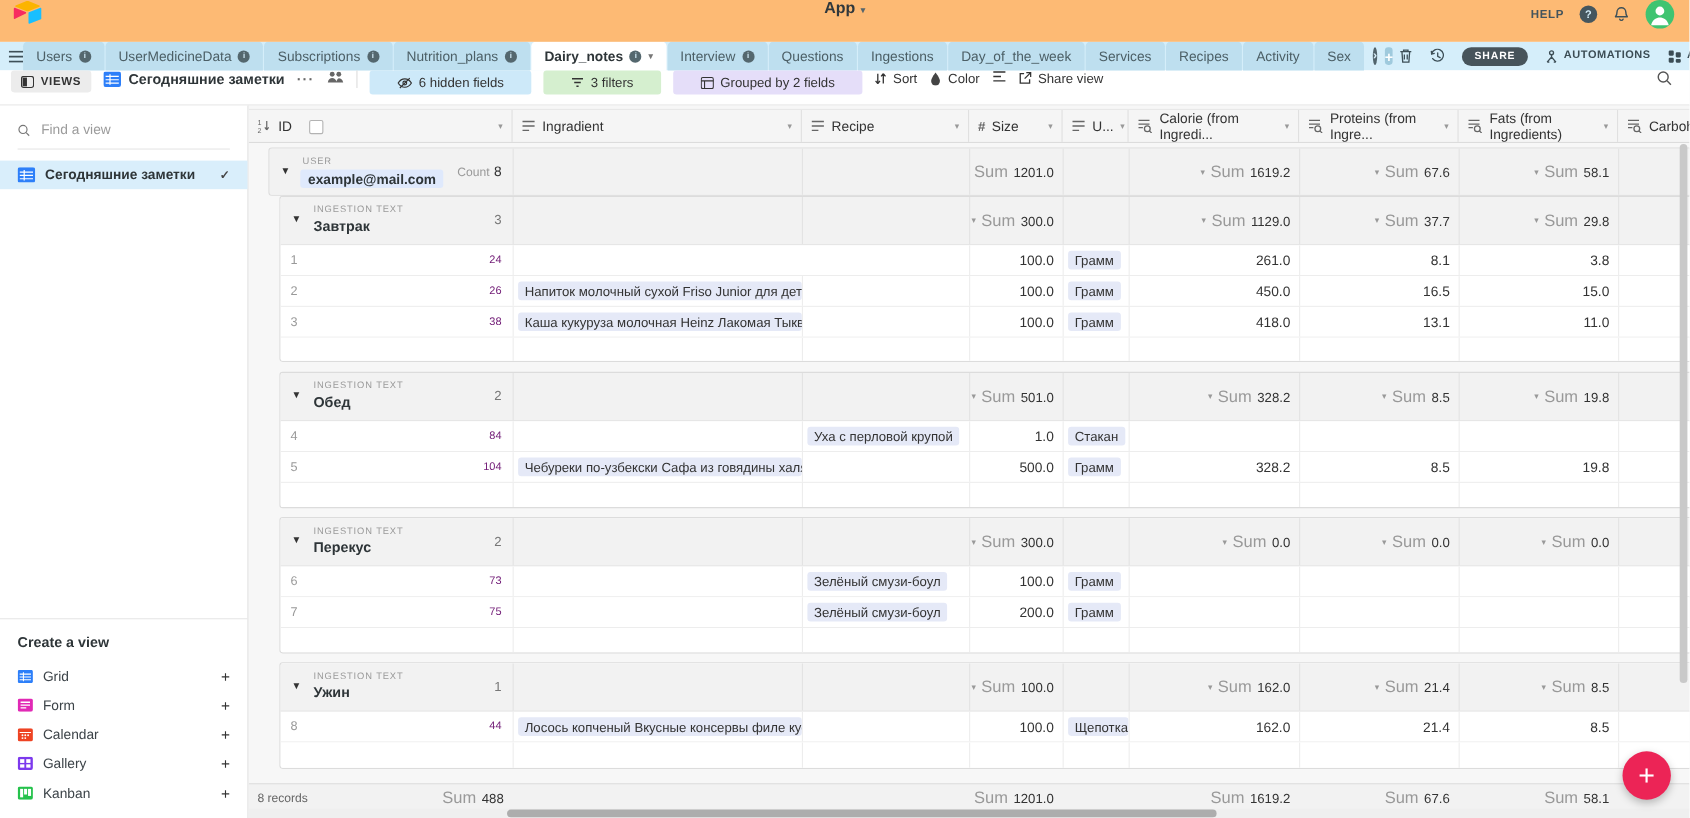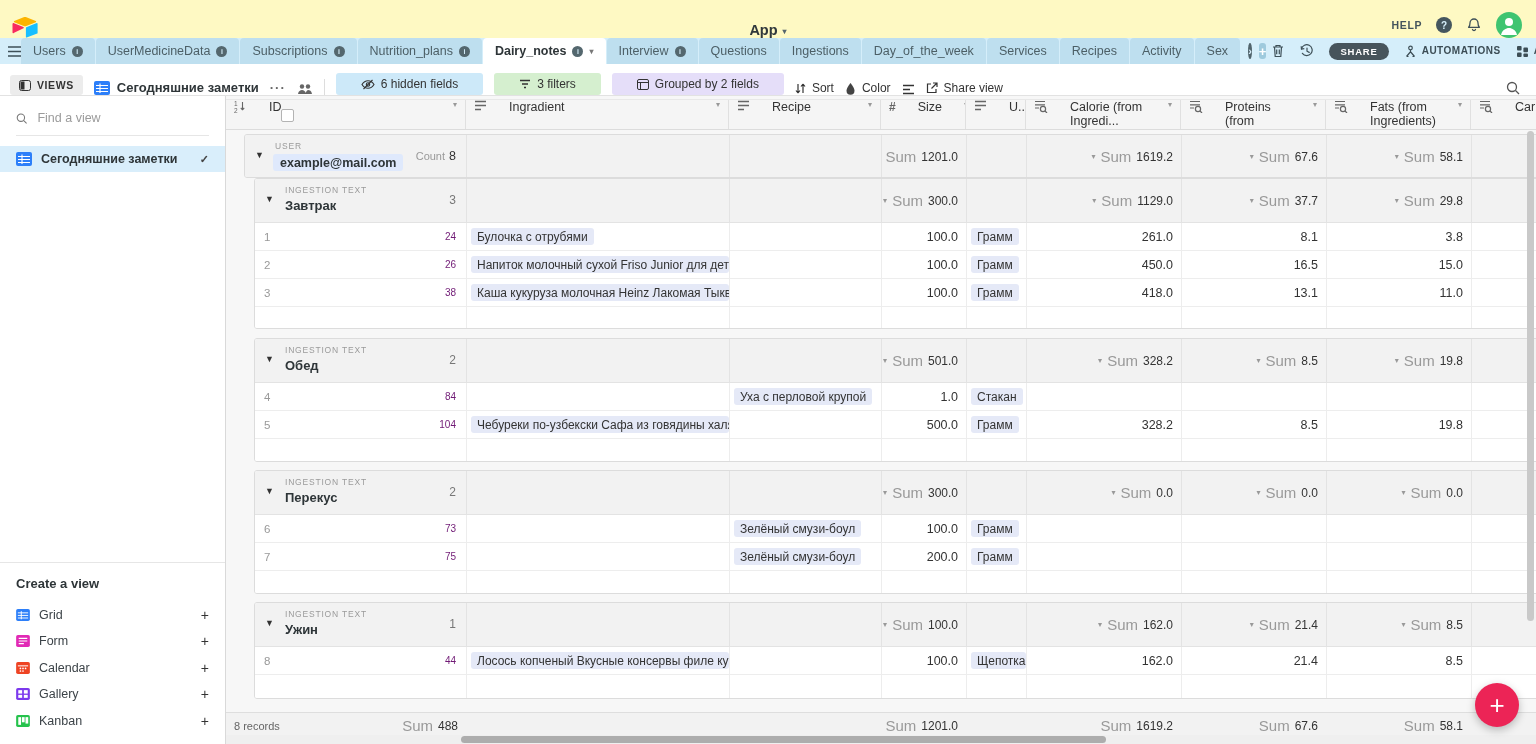--- a/index.html
+++ b/index.html
@@ -1,20 +1,20 @@
 <!DOCTYPE html>
 <html><head>
 <meta charset="utf-8">
 <style>
   html,body{margin:0;padding:0}
   body{width:1536px;height:744px;overflow:hidden;position:relative;background:#fff;
        font-family:"Liberation Sans",sans-serif;-webkit-font-smoothing:antialiased;color:#333}
   svg{display:block}
   
-  .topbar{height:38px;background:#fef9c3;display:flex;align-items:flex-end;position:relative}
+  .topbar{height:38px;background:#fdba74;display:flex;align-items:flex-start;position:relative}
   .logo{margin-left:12px}
   .app-title{position:absolute;left:50%;transform:translateX(-50%);display:flex;align-items:center;gap:5px;
              font-size:14.5px;font-weight:700;color:#30383c}
   .app-title .caret{font-size:8px;color:#55656c;margin-top:2px}
   .top-right{margin-left:auto;display:flex;align-items:center;gap:14px;margin-right:14px}
   .help-label{font-size:10.5px;font-weight:700;letter-spacing:.6px;color:#44545c}
   .qmark{width:16px;height:16px;border-radius:50%;background:#45565e;color:#d5eefa;font-size:10px;font-weight:700;
          display:flex;align-items:center;justify-content:center}
   .avatar{width:26px;height:26px;border-radius:50%;background:#3fc471;display:flex;align-items:center;justify-content:center;overflow:hidden}
   
@@ -28,21 +28,21 @@
   .tab .tcaret{font-size:8px;color:#777}
   .tab-scroll{width:16px;height:16px;border-radius:50%;background:#51646c;color:#d9effb;font-size:11px;font-weight:700;
               display:flex;align-items:center;justify-content:center;align-self:center;margin:0 7px}
   .add-table{width:16px;height:16px;border-radius:3px;background:#9fcadd;color:#fff;font-size:13px;font-weight:700;
              display:flex;align-items:center;justify-content:center;align-self:center;margin-right:6px}
   .tabbar-right{margin-left:auto;display:flex;align-items:center;gap:15px;margin-right:12px;color:#3e5058}
   .share-pill{background:#47545b;color:#fff;font-size:9.5px;font-weight:700;letter-spacing:.8px;
               border-radius:10px;padding:3px 11px}
   .bar-tool{display:flex;align-items:flex-start;gap:5px;font-size:10px;font-weight:700;letter-spacing:.5px;color:#3c4d55}
   
-  .toolbar{height:31px;background:#fff;border-bottom:1px solid #e2e2e2;display:flex;align-items:flex-end;
+  .toolbar{height:31px;background:#fff;border-bottom:1px solid #e2e2e2;display:flex;align-items:flex-start;
            padding:0 10px;gap:11px}
   .views-btn{background:#ececec;border-radius:3px;padding:4px 9px;font-size:10.5px;font-weight:700;letter-spacing:.6px;
              color:#333;display:flex;align-items:center;gap:6px}
   .view-switch{display:flex;align-items:center;gap:7px;font-size:13px;font-weight:700;color:#2e3538}
   .dots{color:#666;font-size:13px;letter-spacing:1px;font-weight:700}
   .vdiv{width:1px;height:16px;background:#ddd}
   .tb-pill{border-radius:3px;padding:4px 25px;font-size:12px;color:#333;display:flex;align-items:center;gap:6px;white-space:nowrap}
   .p-hidden{background:#cde9f9}.p-filter{background:#d5efcf}.p-group{background:#e5def9}
   .tb-tool{display:flex;align-items:center;gap:6px;font-size:12px;color:#333;white-space:nowrap}
   .tb-search{margin-left:auto;margin-right:6px}
@@ -57,22 +57,22 @@
   .viewitem.selected{background:#d9eefb}
   .viewitem .vcheck{margin-left:auto;font-size:11px;color:#444}
   .create{position:absolute;bottom:10px;left:0;right:0;border-top:1px solid #e6e6e6;padding:13px 16px 0}
   .create-h{font-size:13px;font-weight:700;color:#2e3538;margin-bottom:11px}
   .citem{display:flex;align-items:center;gap:9px;font-size:12.5px;color:#3c4348;height:26.5px}
   .citem .cplus{margin-left:auto;font-size:14px;color:#333}
   
   .gridarea{flex:1;position:relative;background:#f7f7f7;overflow:hidden}
   .ghead{position:absolute;top:3px;left:0;right:0;height:29px;background:#f5f5f5;
          border-top:1px solid #e8e8e8;border-bottom:1px solid #dcdcdc}
-  .ghead .hcell{position:absolute;top:0;bottom:0;border-right:1px solid #e0e0e0;display:flex;
-                gap:22px;padding:0 8px;box-sizing:border-box;font-size:12.5px;color:#333;overflow:hidden}
+  .ghead .hcell{position:absolute;top:0;bottom:0;border-right:1px solid #e0e0e0;display:flex;align-items:center;
+                gap:6px;padding:0 8px;box-sizing:border-box;font-size:12.5px;color:#333;overflow:hidden}
   .hcaret{margin-left:auto;font-size:8px;color:#999}
   .hchk{position:absolute;left:55px;top:9px;width:11px;height:11px;border:1px solid #b3b3b3;border-radius:2px;background:#fff}
   .ficon{color:#666;flex:none}
   
   .hc-id{left:0;width:240px;padding-left:85px}
   .hc-ing{left:240px;width:263px}.hc-rec{left:503px;width:152px}.hc-size{left:655px;width:85px}
   .hc-unit{left:740px;width:60px}.hc-cal{left:800px;width:155px}.hc-pro{left:955px;width:145px}
   .hc-fat{left:1100px;width:145px}.hc-carb{left:1245px;width:150px;border-right:none}
   
   .gbox{position:absolute;left:28px;width:1420px;background:#fff;border:1px solid #dcdcdc;border-radius:3px;
@@ -536,23 +536,20 @@
             <span class="slab">Sum</span>
             <span class="sval">29.8</span>
           </div>
         <div class="cell c-carb"></div>
       </div>
       <div class="grow">
         <div class="cell c-id">
             <span class="rnum">1</span>
             <span class="idv">24</span>
           </div>
-        <div class="cell c-ing pcell">
-            <span class="pillchip">Булочка с отрубями</span>
-          </div>
         <div class="cell c-rec"></div>
         <div class="cell c-size num">
             <span>100.0</span>
           </div>
         <div class="cell c-unit pcell">
             <span class="pillchip">Грамм</span>
           </div>
         <div class="cell c-cal num">
             <span>261.0</span>
           </div>

